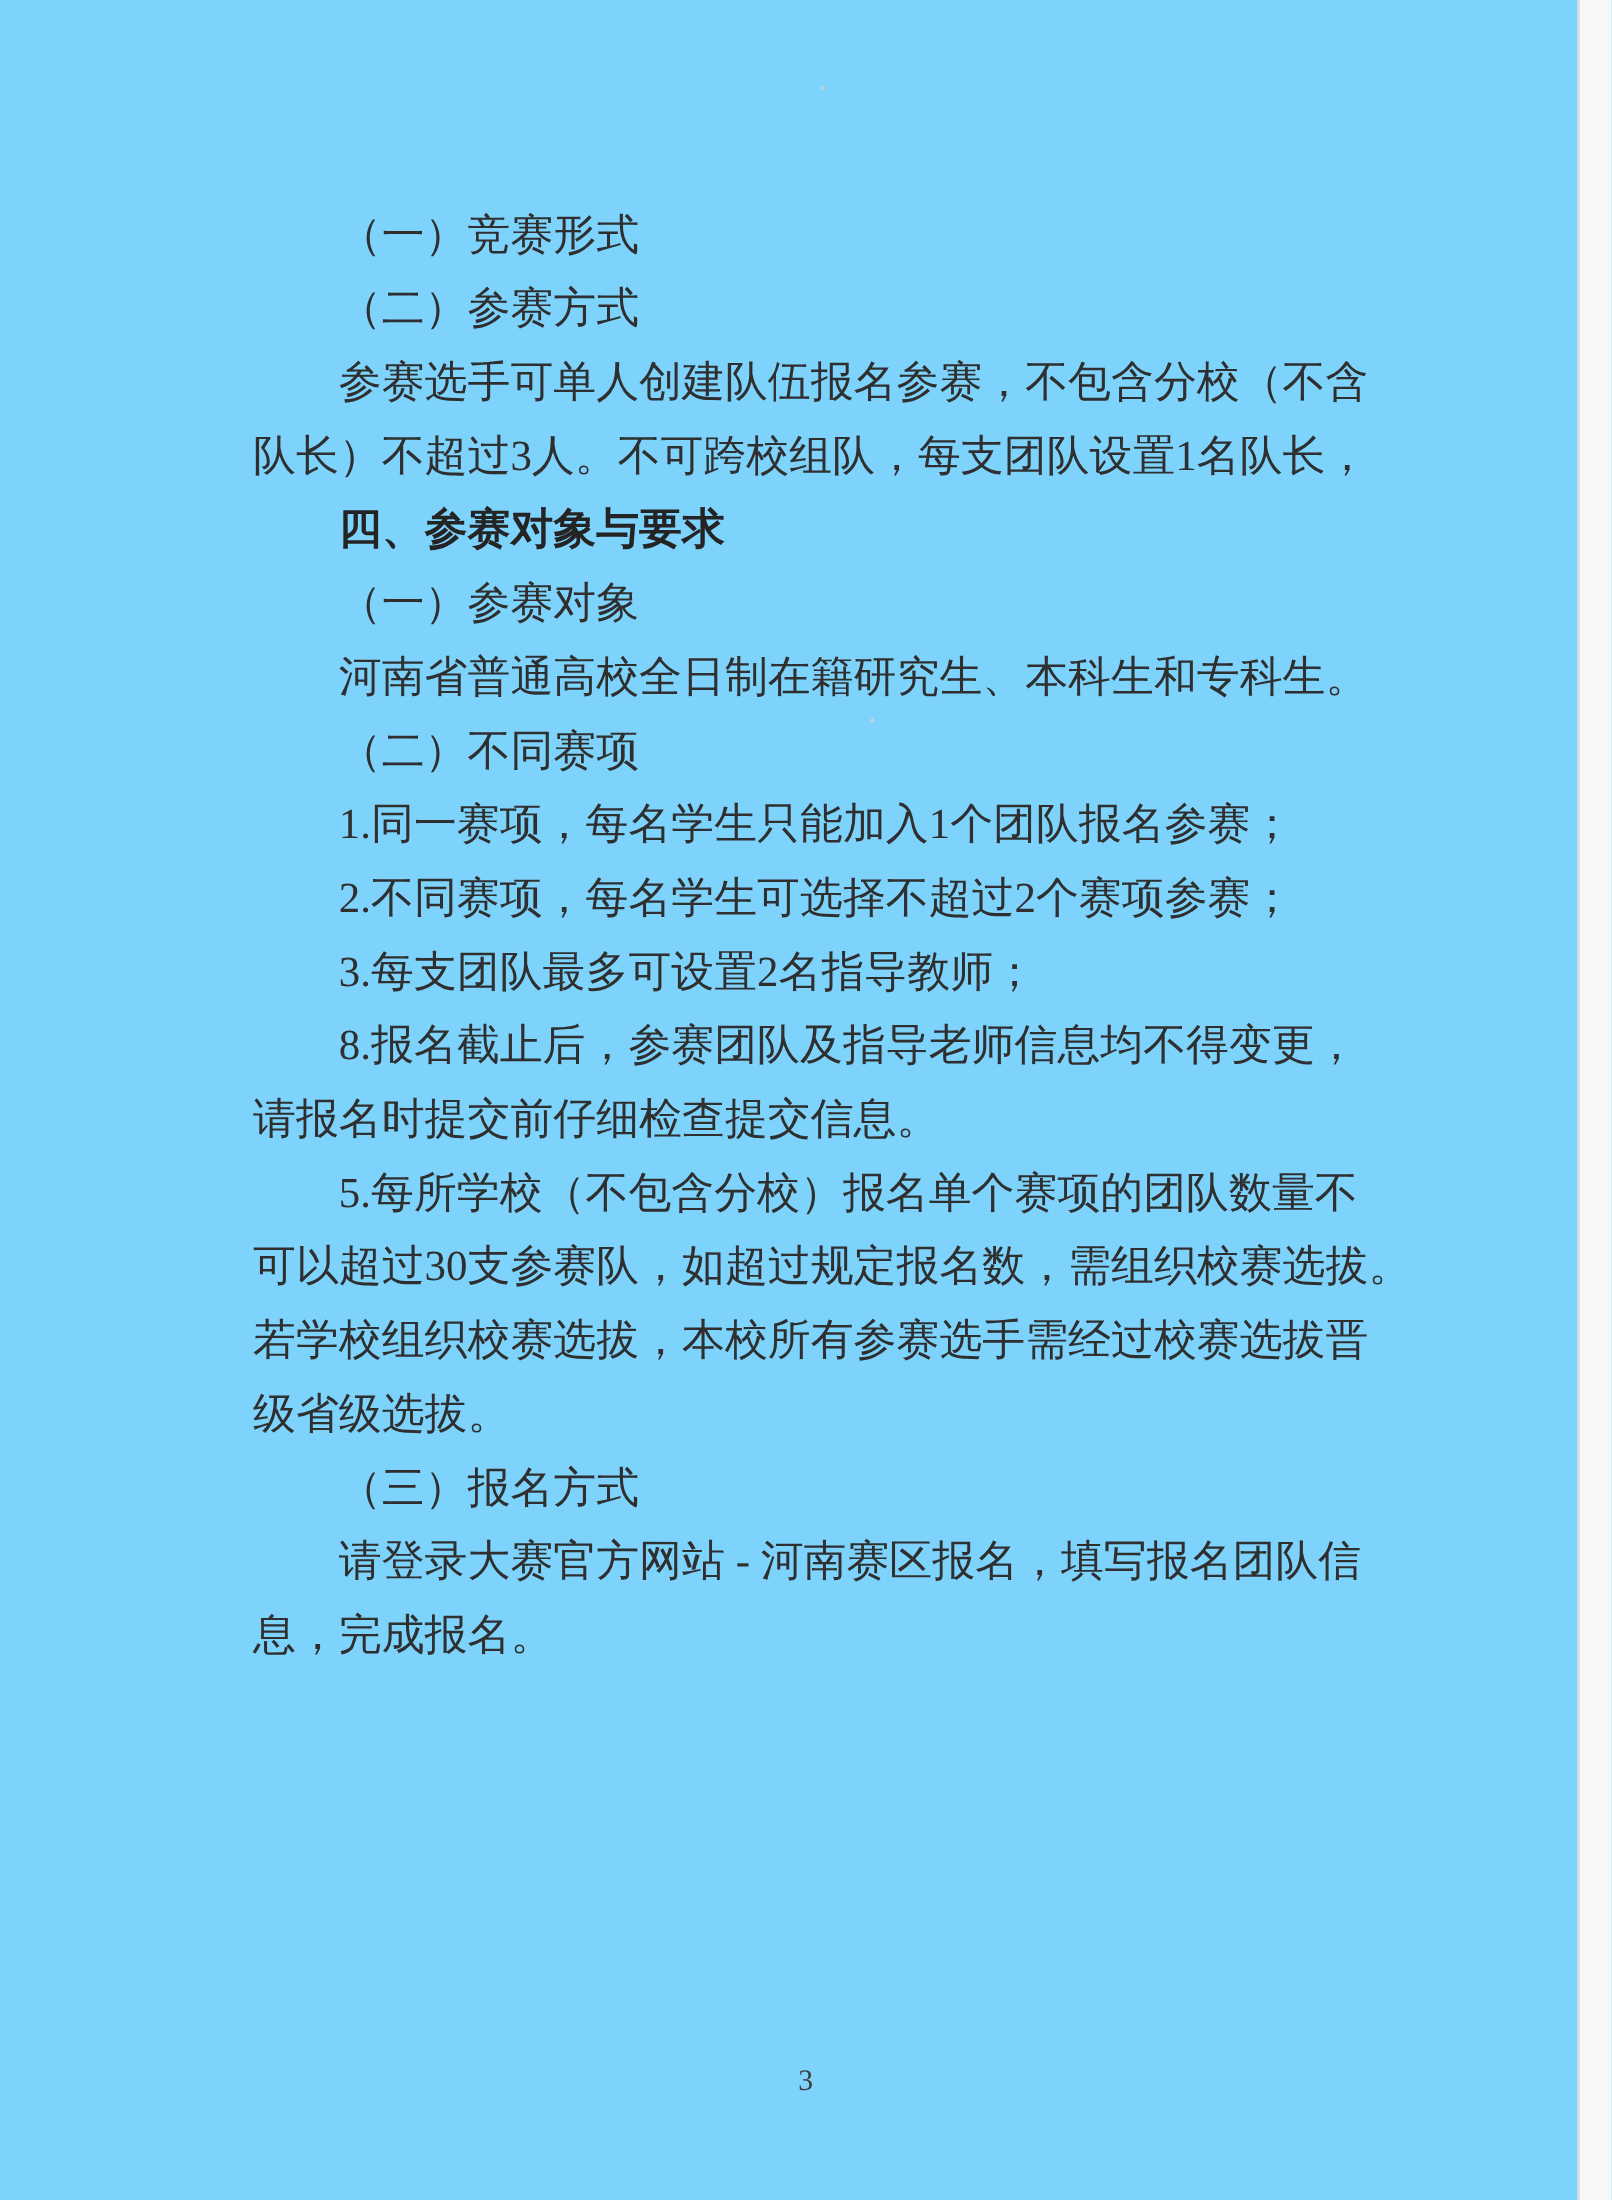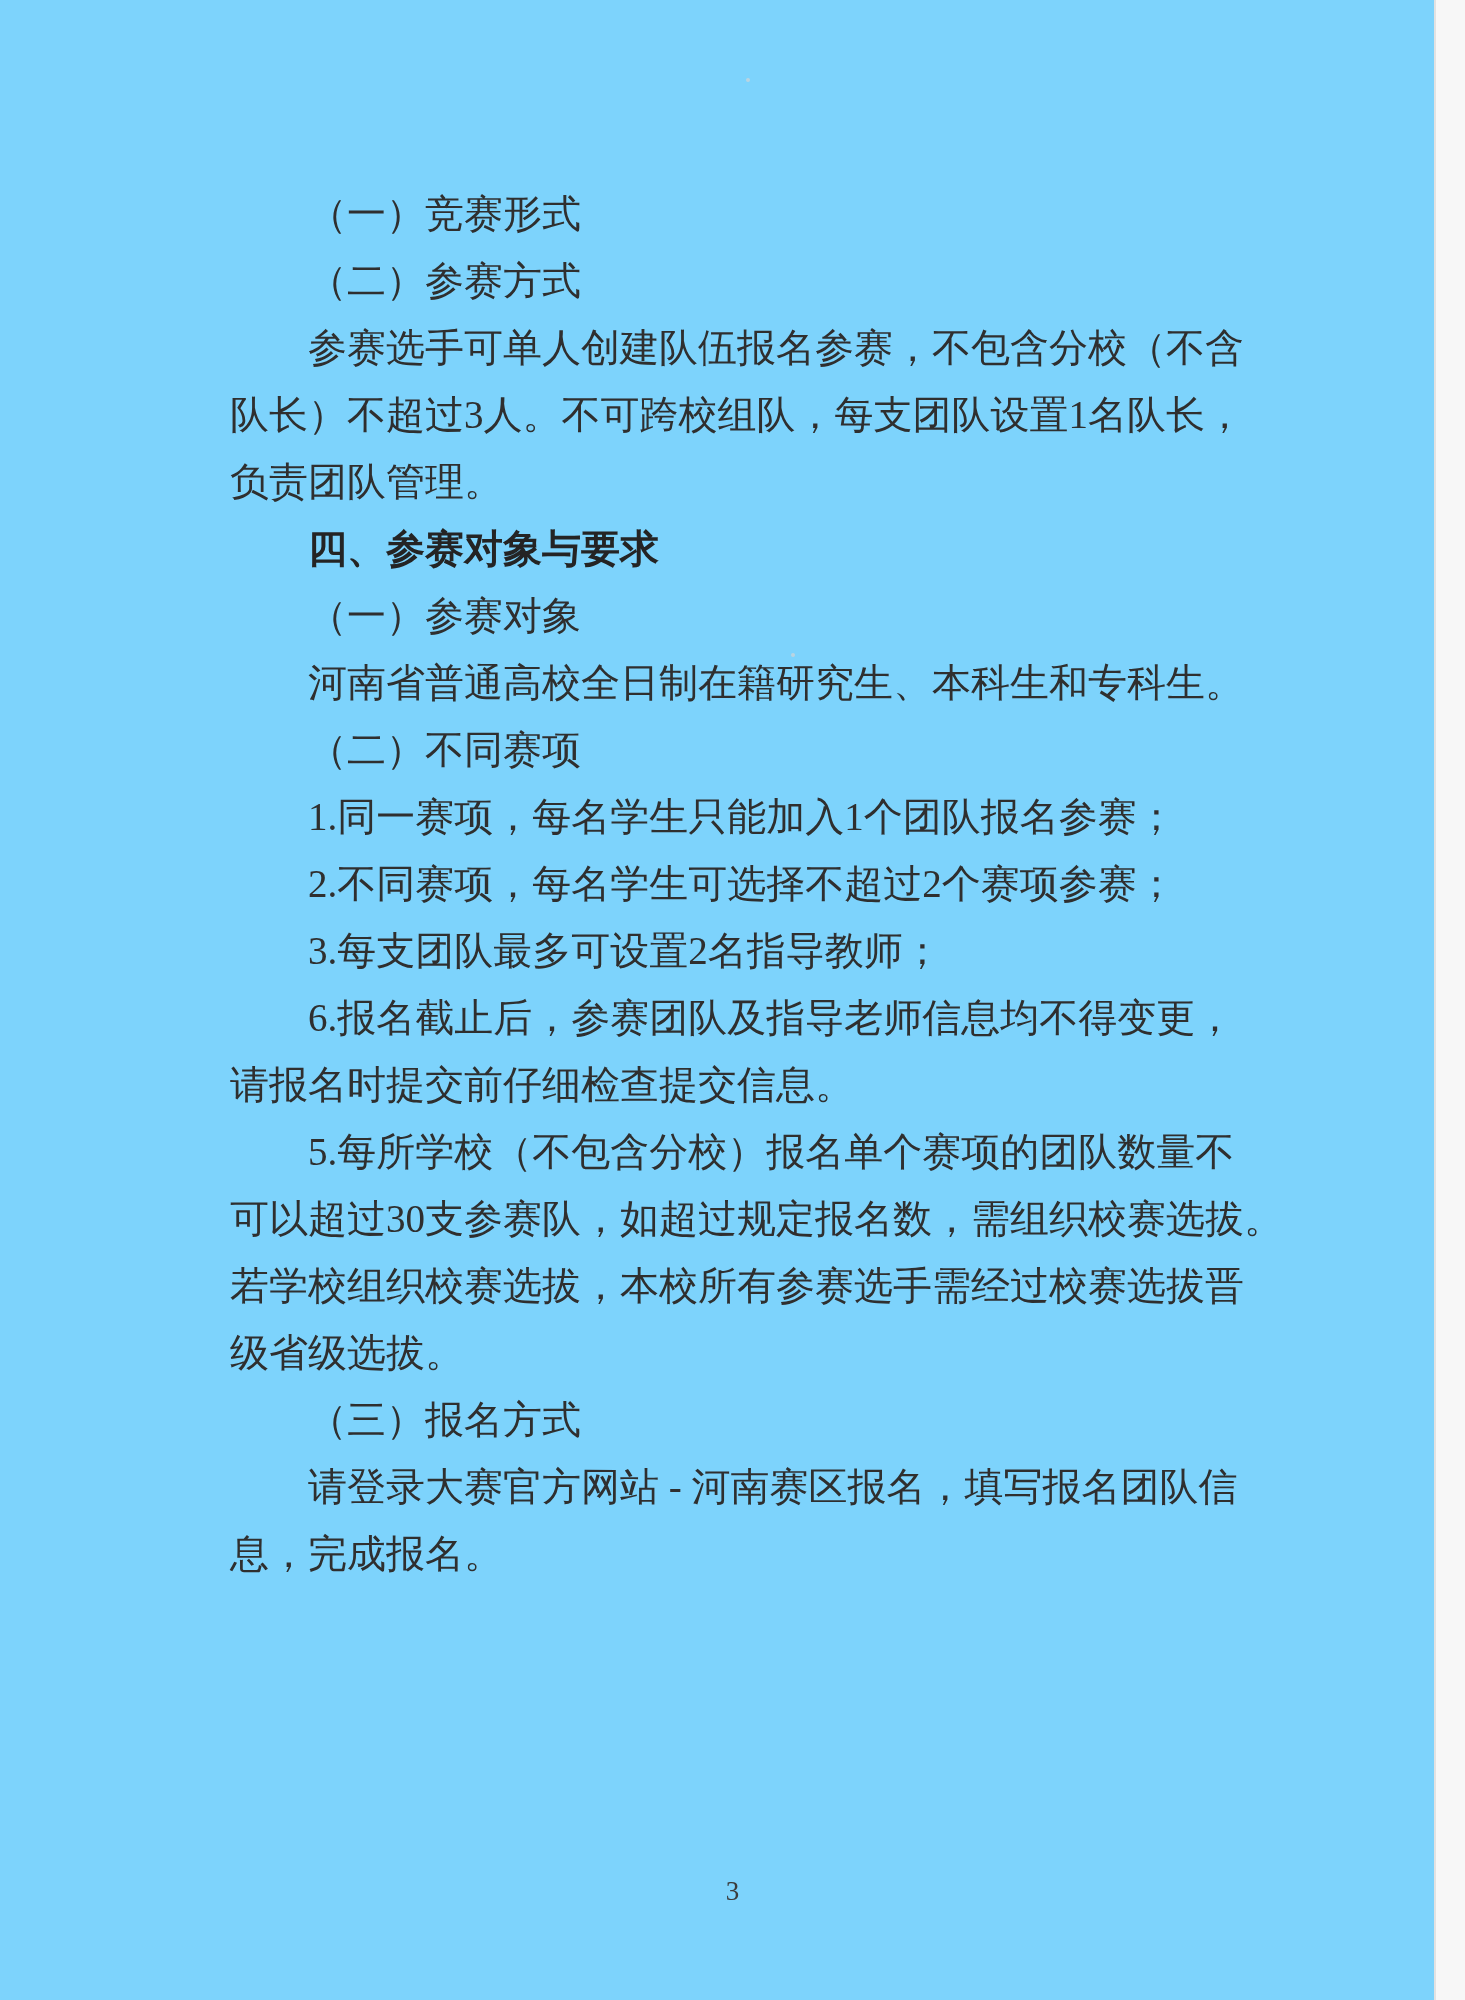--- a/index.html
+++ b/index.html
@@ -73,29 +73,28 @@
   <div class="scan-strip"></div>
   <div class="scan-line"></div>
   <div class="speck s1"></div>
   <div class="speck s2"></div>
 
   <div class="content">
     <div class="line indent">（一）竞赛形式</div>
     <div class="line indent">（二）参赛方式</div>
     <div class="line indent">参赛选手可单人创建队伍报名参赛，不包含分校（不含</div>
     <div class="line">队长）不超过3人。不可跨校组队，每支团队设置1名队长，</div>
-    <div class="line">负责团队管理。</div>
     <div class="line indent bold">四、参赛对象与要求</div>
     <div class="line indent">（一）参赛对象</div>
     <div class="line indent">河南省普通高校全日制在籍研究生、本科生和专科生。</div>
     <div class="line indent">（二）不同赛项</div>
     <div class="line indent">1.同一赛项，每名学生只能加入1个团队报名参赛；</div>
     <div class="line indent">2.不同赛项，每名学生可选择不超过2个赛项参赛；</div>
     <div class="line indent">3.每支团队最多可设置2名指导教师；</div>
-    <div class="line indent">6.报名截止后，参赛团队及指导老师信息均不得变更，</div>
+    <div class="line indent">8.报名截止后，参赛团队及指导老师信息均不得变更，</div>
     <div class="line">请报名时提交前仔细检查提交信息。</div>
     <div class="line indent">5.每所学校（不包含分校）报名单个赛项的团队数量不</div>
     <div class="line">可以超过30支参赛队，如超过规定报名数，需组织校赛选拔。</div>
     <div class="line">若学校组织校赛选拔，本校所有参赛选手需经过校赛选拔晋</div>
     <div class="line">级省级选拔。</div>
     <div class="line indent">（三）报名方式</div>
     <div class="line indent">请登录大赛官方网站 - 河南赛区报名，填写报名团队信</div>
     <div class="line">息，完成报名。</div>
   </div>
 

